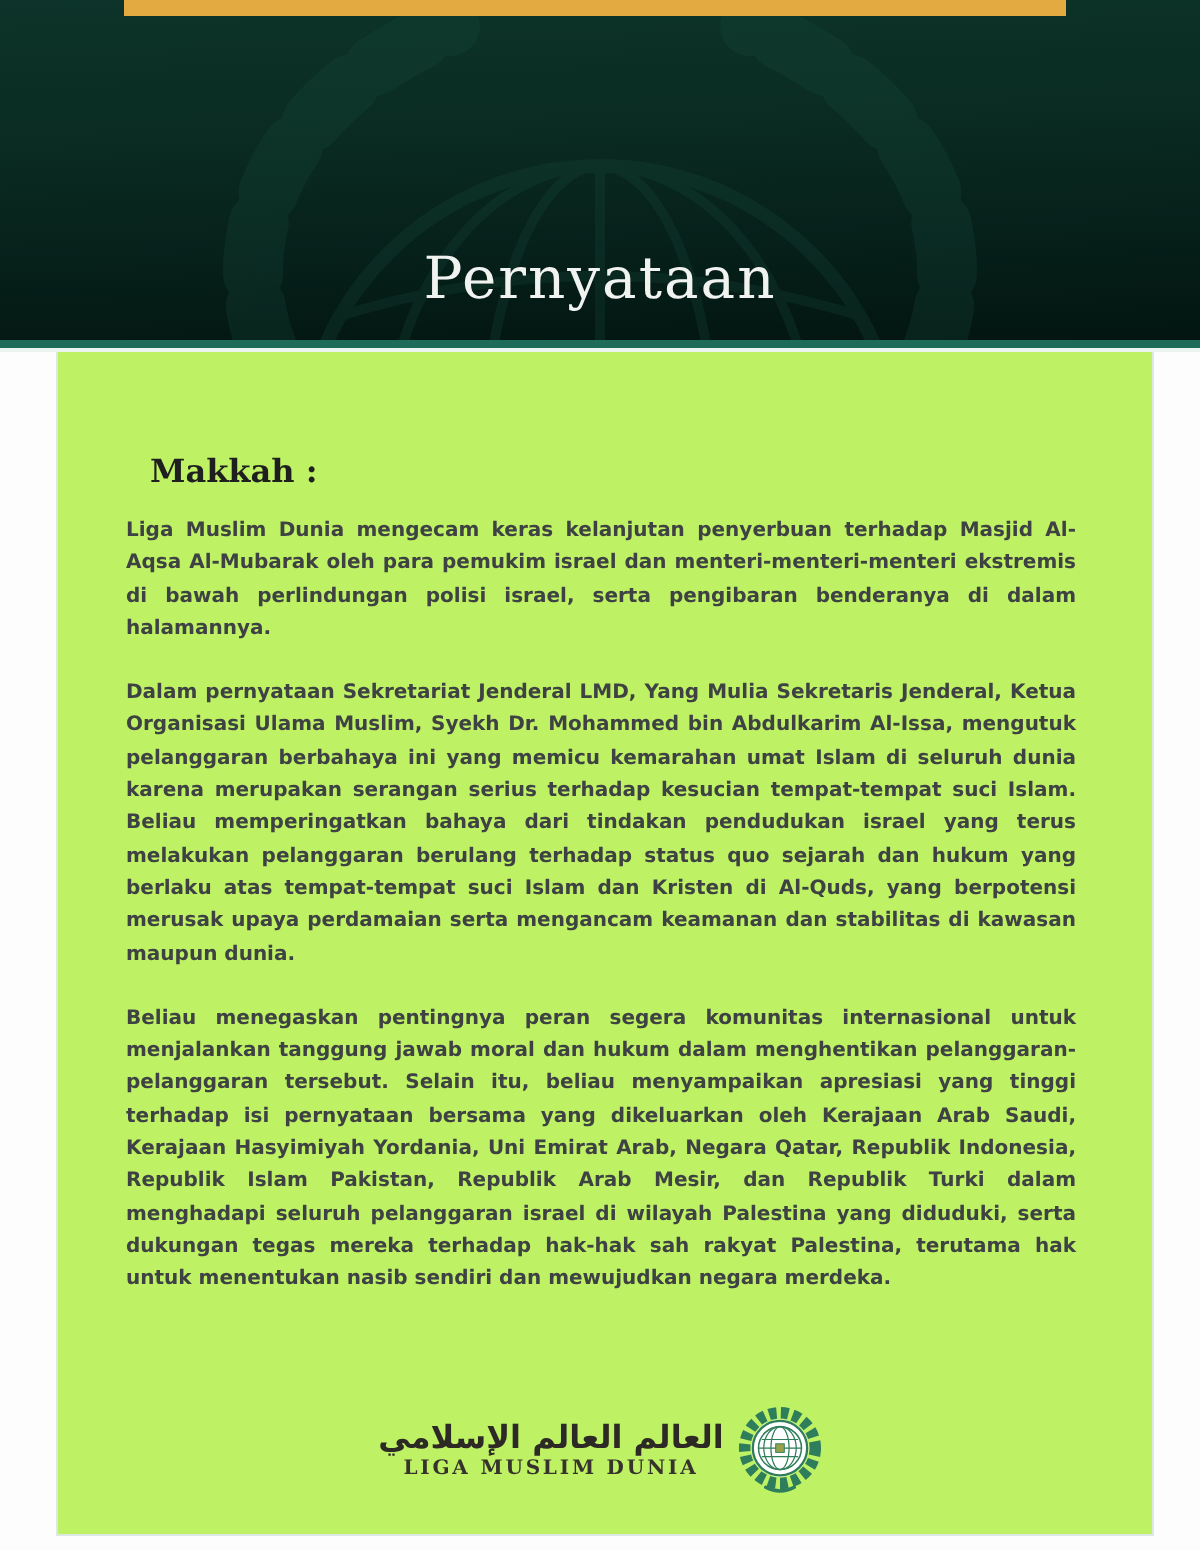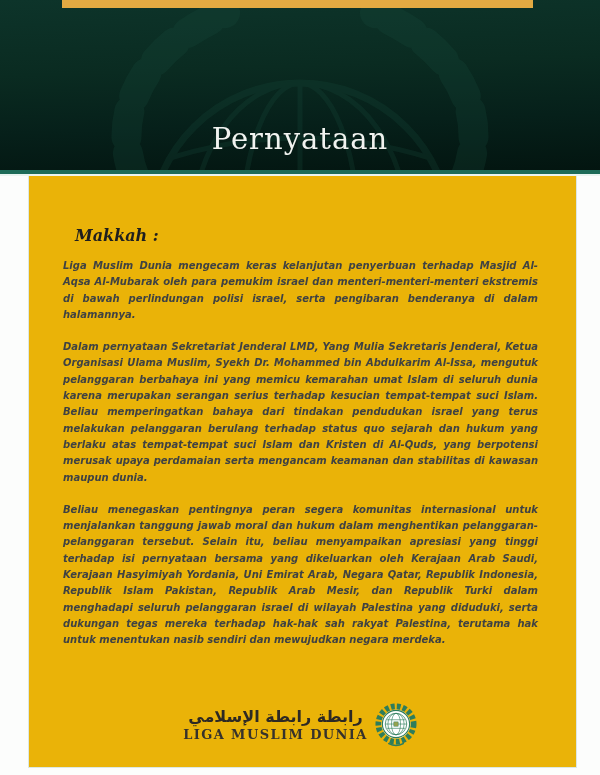--- a/index.html
+++ b/index.html
@@ -46,25 +46,24 @@
   }
   .divider { height: 4px; background: var(--divider-teal, #1D6B58); }
   .divider-light { height: 2px; background: #e9f4f0; }
 
   
   .card {
     position: absolute;
     top: 176px; left: 28px;
     width: 549px; height: 592px;
     box-sizing: border-box;
-    background: #eab308;
+    background: #bef264;
     border: 1px solid var(--card-border, #dce8e3);
     border-top: none;
     padding: 50px 38px 16px 34px;
-    font-style: italic;
   }
   .location-heading {
     margin: 0 0 13px 12px;
     font-family: "DejaVu Serif", serif;
     font-size: 16px;
     font-weight: bold;
     color: #1f1f1f;
   }
   .body-text p {
     margin: 0 0 16px 0;
@@ -88,21 +87,21 @@
   .logo-arabic {
     font-size: 16px;
     font-weight: bold;
     color: #2d2924;
     line-height: 18px;
     font-family: "DejaVu Sans", sans-serif;
   }
   .logo-wordmark {
     margin-top: 1px;
     font-family: "DejaVu Serif", serif;
-    font-size: 13px;
+    font-size: 10px;
     font-weight: bold;
     letter-spacing: 1.4px;
     color: #36322c;
     white-space: nowrap;
   }
   .emblem { width: 42px; height: 44px; }
 </style>
 </head>
 <body>
 
@@ -136,21 +135,21 @@
 
     <div class="body-text">
       <p>Liga Muslim Dunia mengecam keras kelanjutan penyerbuan terhadap Masjid Al-Aqsa Al-Mubarak oleh para pemukim israel dan menteri-menteri-menteri ekstremis di bawah perlindungan polisi israel, serta pengibaran benderanya di dalam halamannya.</p>
       <p>Dalam pernyataan Sekretariat Jenderal LMD, Yang Mulia Sekretaris Jenderal, Ketua Organisasi Ulama Muslim, Syekh Dr. Mohammed bin Abdulkarim Al-Issa, mengutuk pelanggaran berbahaya ini yang memicu kemarahan umat Islam di seluruh dunia karena merupakan serangan serius terhadap kesucian tempat-tempat suci Islam. Beliau memperingatkan bahaya dari tindakan pendudukan israel yang terus melakukan pelanggaran berulang terhadap status quo sejarah dan hukum yang berlaku atas tempat-tempat suci Islam dan Kristen di Al-Quds, yang berpotensi merusak upaya perdamaian serta mengancam keamanan dan stabilitas di kawasan maupun dunia.</p>
       <p>Beliau menegaskan pentingnya peran segera komunitas internasional untuk menjalankan tanggung jawab moral dan hukum dalam menghentikan pelanggaran-pelanggaran tersebut. Selain itu, beliau menyampaikan apresiasi yang tinggi terhadap isi pernyataan bersama yang dikeluarkan oleh Kerajaan Arab Saudi, Kerajaan Hasyimiyah Yordania, Uni Emirat Arab, Negara Qatar, Republik Indonesia, Republik Islam Pakistan, Republik Arab Mesir, dan Republik Turki dalam menghadapi seluruh pelanggaran israel di wilayah Palestina yang diduduki, serta dukungan tegas mereka terhadap hak-hak sah rakyat Palestina, terutama hak untuk menentukan nasib sendiri dan mewujudkan negara merdeka.</p>
     </div>
   </div>
 
   <div class="footer-logo">
     <div class="logo-texts">
-      <div class="logo-arabic">رابطة رابطة الإسلامي</div>
+      <div class="logo-arabic">العالم العالم الإسلامي</div>
       <div class="logo-wordmark">LIGA MUSLIM DUNIA</div>
     </div>
     <svg class="emblem" viewBox="0 0 88 92" aria-hidden="true">
 
       <circle cx="44" cy="44" r="37" fill="none" stroke="#2E7D5B" stroke-width="12" stroke-dasharray="8 4.5"></circle>
 
       <path d="M29,85 Q44,93 59,85" fill="none" stroke="#2E7D5B" stroke-width="3.5" stroke-linecap="round"></path>
 
       <circle cx="44" cy="44" r="30" fill="#ffffff"></circle>
       <circle cx="44" cy="44" r="28.5" fill="none" stroke="#2E7D5B" stroke-width="2.4"></circle>

